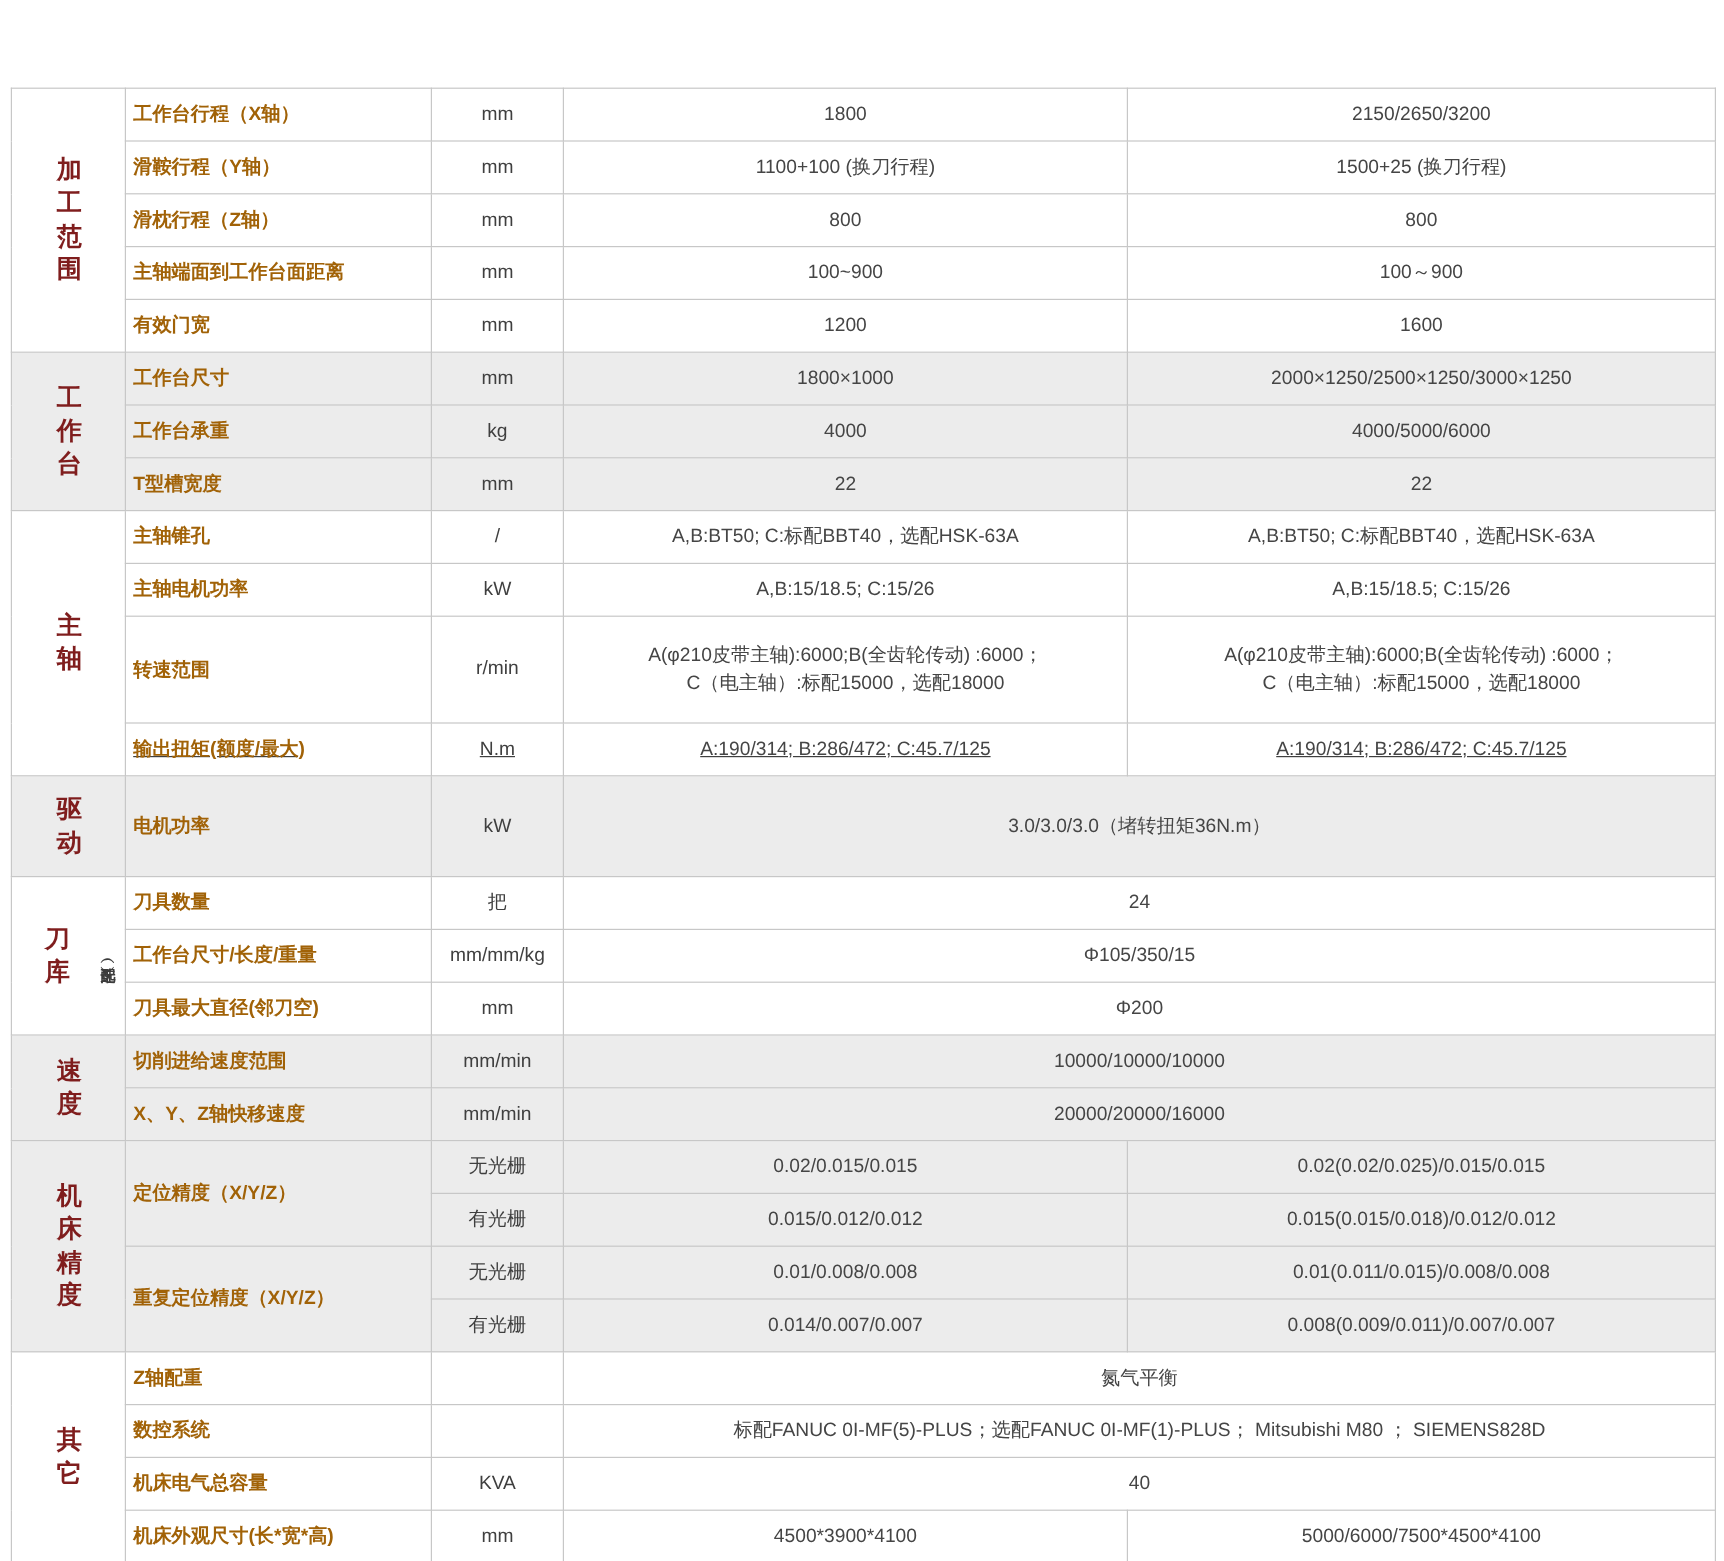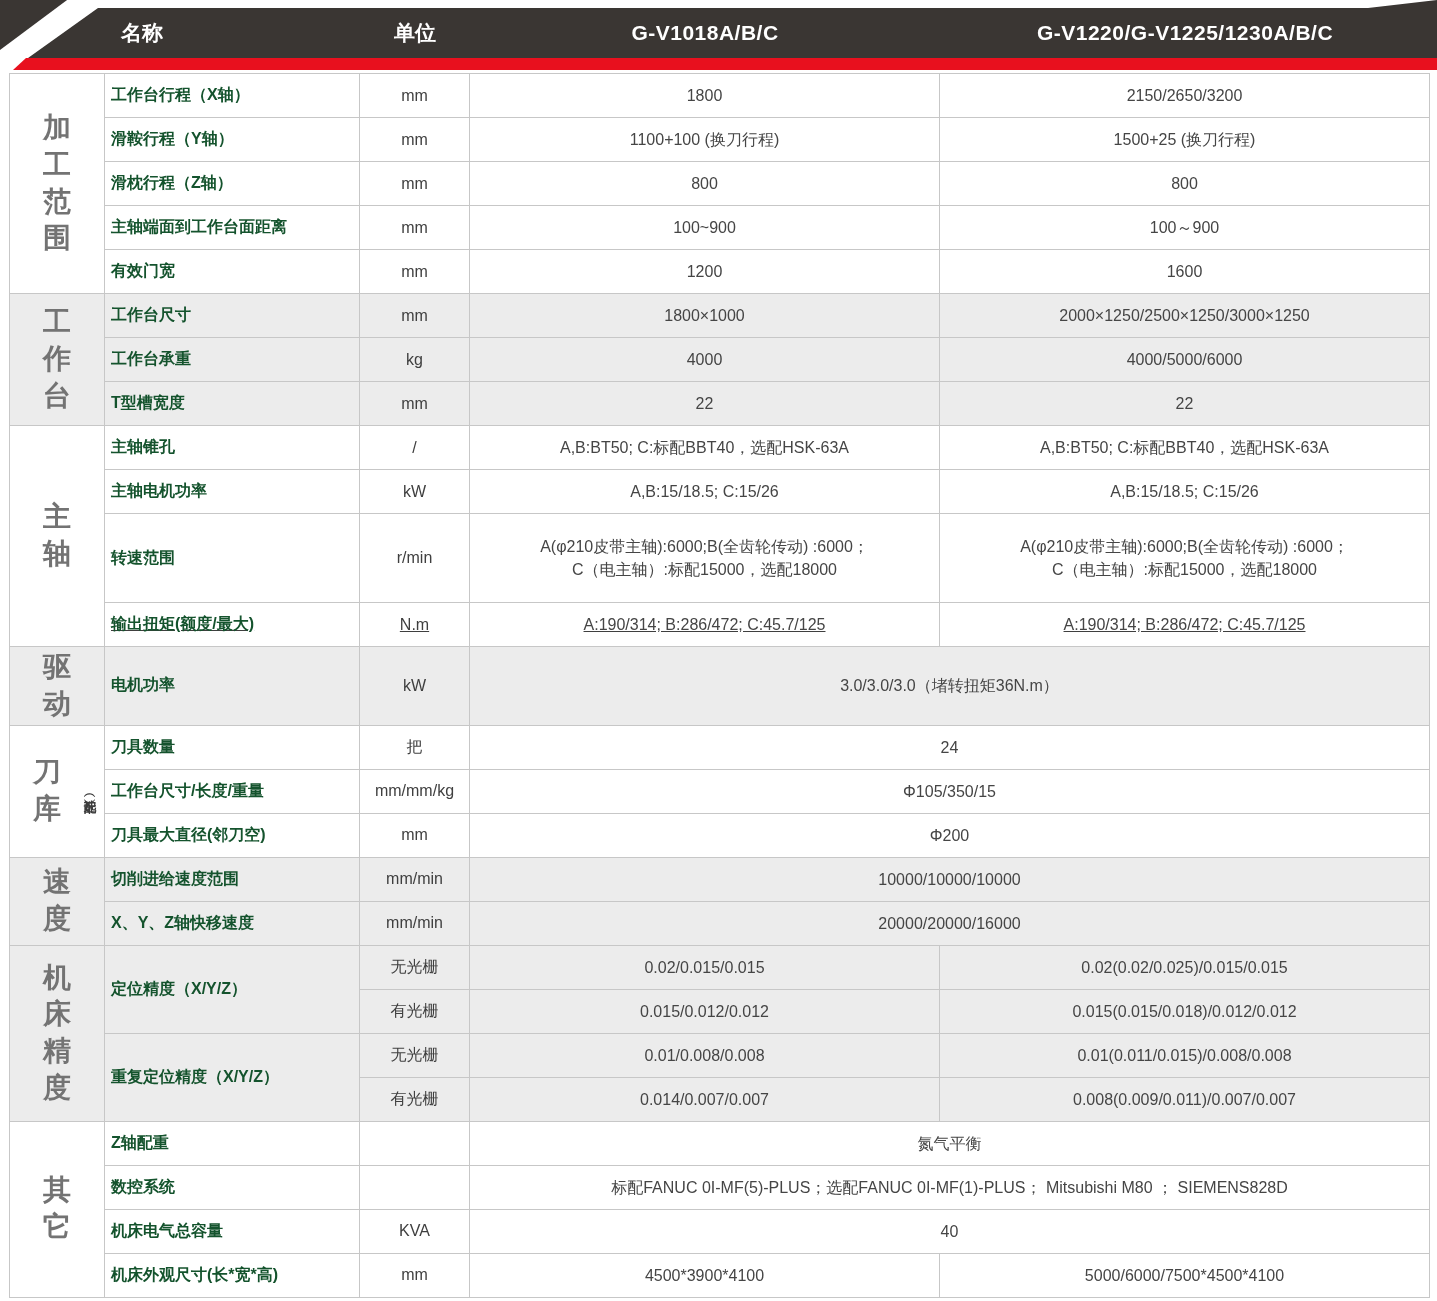--- a/index.html
+++ b/index.html
@@ -43,47 +43,36 @@
     font-size:16px;
     vertical-align:middle;
     padding:2px 6px;
     background:#fff;
   }
   tr.shade-g td{background:#ececec;}
   td.cat{text-align:center;padding:0;}
   .cat-wrap{display:flex;align-items:center;justify-content:center;gap:3px;}
   .cat-label{
     width:1.08em;margin:0 auto;
-    font-size:28px;font-weight:bold;line-height:1.32;
-    word-break:break-all;text-align:center;color:#737373;
+    font-size:21px;font-weight:bold;line-height:1.32;
+    word-break:break-all;text-align:right;color:#7f1d1d;
   }
   .cat-sub{
     writing-mode:vertical-rl;text-orientation:mixed;
     font-size:12.5px;font-weight:bold;color:#3c3c3c;letter-spacing:1px;
   }
-  td.name{font-weight:bold;font-size:17px;padding-left:18px;color:#14532d;}
+  td.name{font-weight:bold;font-size:17px;padding-left:18px;color:#a16207;}
   td.unit{text-align:center;font-size:16.5px;}
   td.val{text-align:center;white-space:pre-line;line-height:1.45;color:#454545;}
 </style>
 </head>
 <body>
 
 <div class="page">
 
-  <div class="hdr-zone">
-    <div class="hdr-corner" style="background: rgb(58, 54, 51);"></div>
-    <div class="hdr-band" style="background: rgb(58, 54, 51);"></div>
-    <div class="hdr-red" style="background: rgb(232, 16, 30);"></div>
-    <div class="hdr-labels">
-      <div class="hcell h-name">名称</div>
-      <div class="hcell h-unit">单位</div>
-      <div class="hcell h-m1">G-V1018A/B/C</div>
-      <div class="hcell h-m2">G-V1220/G-V1225/1230A/B/C</div>
-    </div>
-  </div>
 
   <table class="spec">
     <colgroup>
       <col style="width:95px">
         <col style="width:255px">
         <col style="width:110px">
       <col style="width:470px">
         <col style="width:490px">
     </colgroup>
     <tbody id="spec-body">
@@ -169,21 +158,21 @@
 C（电主轴）:标配15000，选配18000</td>
           <td class="val">A(φ210皮带主轴):6000;B(全齿轮传动) :6000；
 C（电主轴）:标配15000，选配18000</td>
         </tr>
         <tr class="shade-w" style="height: 44px; text-decoration: underline;">
           <td class="name">输出扭矩(额度/最大)</td>
           <td class="unit">N.m</td>
           <td class="val">A:190/314;  B:286/472;  C:45.7/125</td>
           <td class="val">A:190/314;  B:286/472;  C:45.7/125</td>
         </tr>
-        <tr class="shade-g" style="height: 60px;">
+        <tr class="shade-g" style="height: 84px;">
           <td class="cat" rowspan="1">
             <div class="cat-wrap">
               <div class="cat-label">驱动</div>
             </div>
           </td>
           <td class="name">电机功率</td>
           <td class="unit">kW</td>
           <td class="val" colspan="2">3.0/3.0/3.0（堵转扭矩36N.m）</td>
         </tr>
         <tr class="shade-w" style="height: 44px;">

